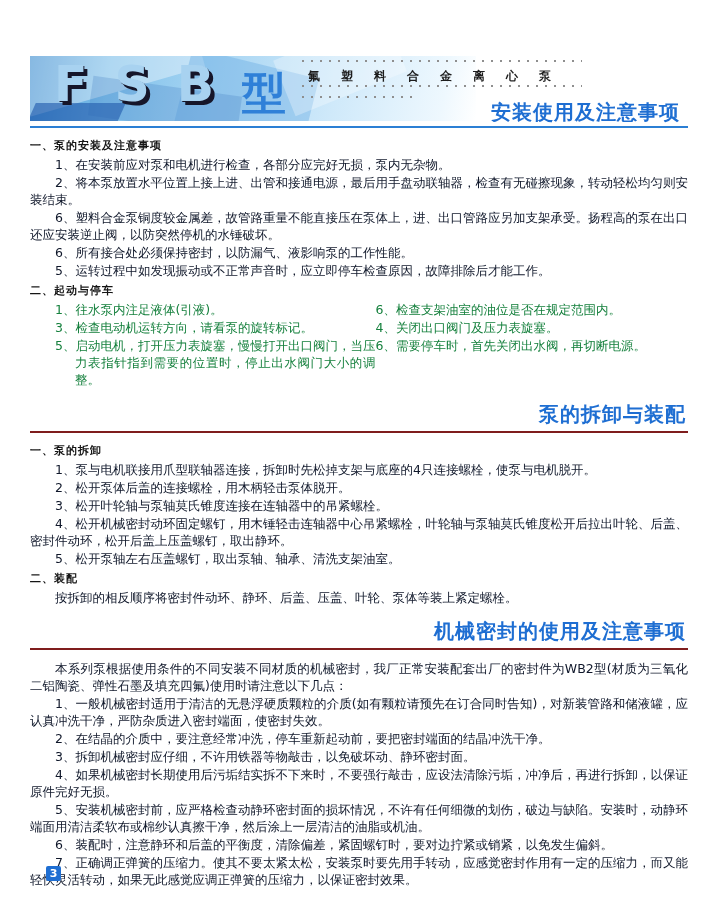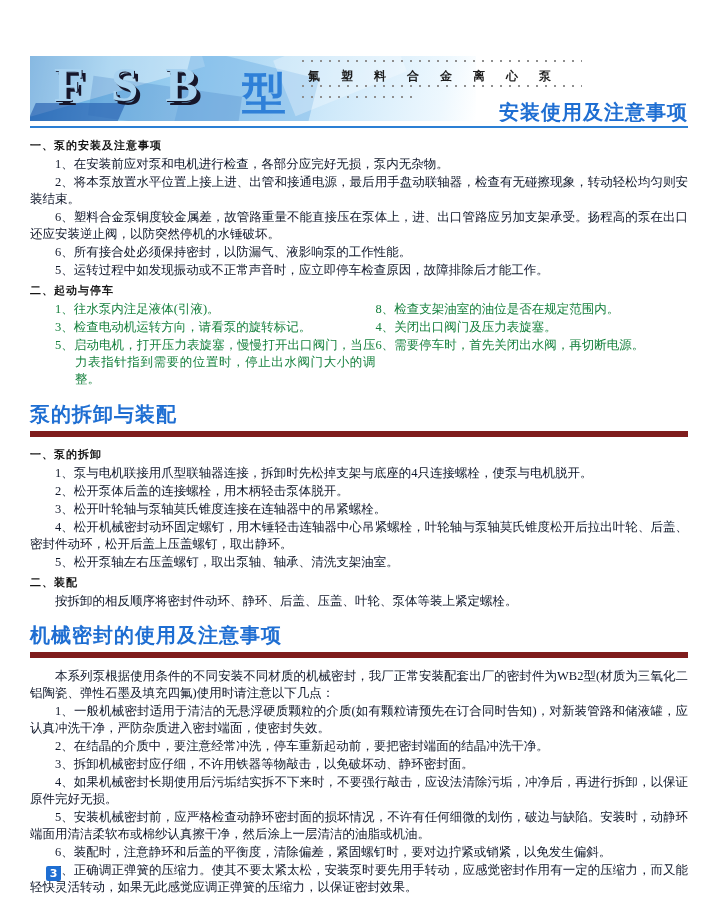--- a/index.html
+++ b/index.html
@@ -10,21 +10,20 @@
     width: 712px;
     height: 908px;
     background: #ffffff;
     overflow: hidden;
   }
   .content {
     position: absolute;
     left: 30px;
     right: 24px;
     top: 56px;
-    font-family: Liberation Serif, serif;
   }
 
   
   .banner { position: relative; height: 70px; }
   .banner-art {
     position: absolute; left: 0; top: 0;
     width: 446px; height: 65px;
     background: linear-gradient(100deg, #3e8ed0 0%, #7fc0ea 18%, #a9d6f3 42%, #cfe9fa 68%, #eef8fe 92%, #ffffff 100%);
     overflow: hidden;
   }
@@ -51,21 +50,21 @@
     background: repeating-linear-gradient(90deg, #8f8f8f 0 2px, transparent 2px 9px);
     margin-bottom: 6px;
   }
   .prodname {
     font-size: 12px; font-weight: bold; color: #1d1d1d;
     letter-spacing: 21px; padding-left: 6px; margin-bottom: 0;
     white-space: nowrap;
   }
   .dotrow.short { width: 112px; margin-top: 9px; }
   .sec-title { color: #1e6ed2; font-size: 20px; font-weight: bold; letter-spacing: 1px; }
-  .banner-title { position: absolute; right: 0; bottom: 0; }
+  .banner-title { position: absolute; right: 8px; bottom: 0; }
   .bluerule { height: 2px; background: #2b7fd4; margin-bottom: 10px; }
 
   
   h3.sub {
     font-size: 11px; font-weight: bold; color: #151515;
     margin: 4px 0 3px 0; letter-spacing: 1px;
   }
   p.item {
     font-size: 12.5px; line-height: 17px; color: #0f172a;
     text-align: justify; text-indent: 2em; margin: 0 0 1px 0;
@@ -74,21 +73,22 @@
   .col-l { flex: 0 0 52.5%; }
   .col-r { flex: 1; }
   p.hang, p.hang0 {
     font-size: 12.5px; line-height: 17px; color: #15803d;
     margin: 0 0 1px 0; text-align: justify;
   }
   p.hang  { padding-left: 3.6em; text-indent: -1.6em; }
   p.hang0 { padding-left: 1.6em; text-indent: -1.6em; }
 
   .sec-head {
-    border-bottom: 6px solid #7f1d1d;
+    border-bottom: 2px solid #7f1d1d;
+    text-align: right;
     padding: 0 2px 3px 0;
     margin: 12px 0 10px 0;
   }
 
   
   .page-badge {
     position: absolute; left: 46px; top: 866px;
     width: 15px; height: 15px;
     background: #1e6ed2; color: #ffffff;
     font-size: 11px; font-weight: bold;
@@ -130,21 +130,21 @@
     <p class="item">5、运转过程中如发现振动或不正常声音时，应立即停车检查原因，故障排除后才能工作。</p>
 
     <h3 class="sub">二、起动与停车</h3>
     <div class="twocol">
       <div class="col-l">
         <p class="hang">1、往水泵内注足液体(引液)。</p>
         <p class="hang">3、检查电动机运转方向，请看泵的旋转标记。</p>
         <p class="hang">5、启动电机，打开压力表旋塞，慢慢打开出口阀门，当压力表指针指到需要的位置时，停止出水阀门大小的调整。</p>
       </div>
       <div class="col-r">
-        <p class="hang0">8、检查支架油室的油位是否在规定范围内。</p>
+        <p class="hang0">6、检查支架油室的油位是否在规定范围内。</p>
         <p class="hang0">4、关闭出口阀门及压力表旋塞。</p>
         <p class="hang0">6、需要停车时，首先关闭出水阀，再切断电源。</p>
       </div>
     </div>
 
     <div class="sec-head">
       <span class="sec-title">泵的拆卸与装配</span>
     </div>
     <h3 class="sub">一、泵的拆卸</h3>
     <p class="item">1、泵与电机联接用爪型联轴器连接，拆卸时先松掉支架与底座的4只连接螺栓，使泵与电机脱开。</p>

